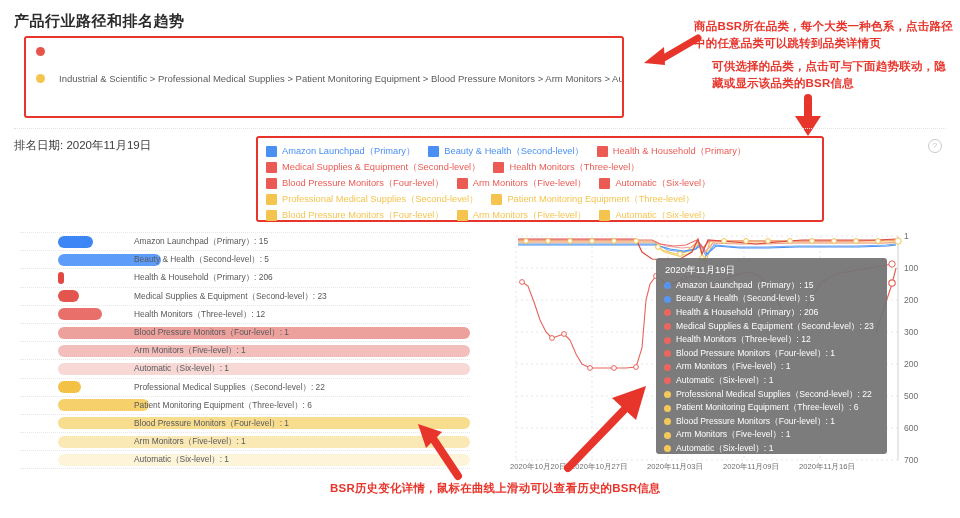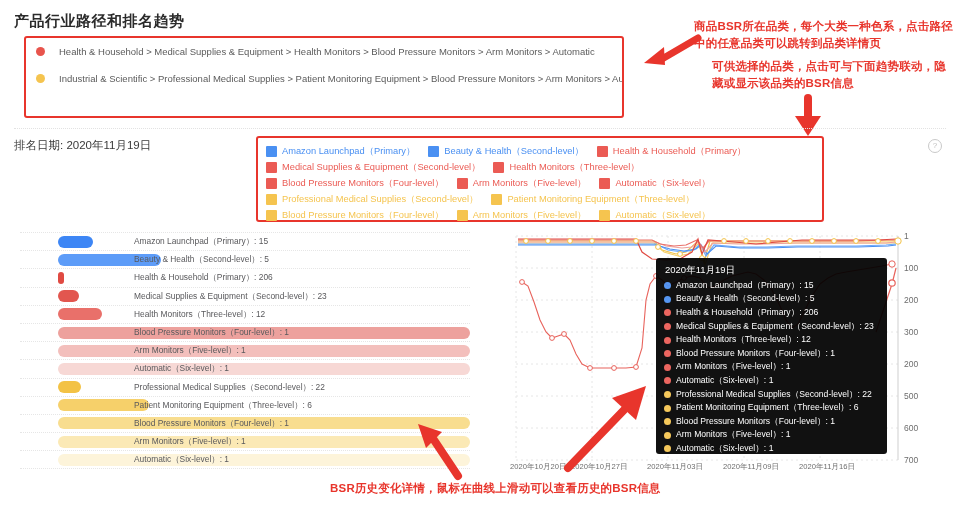--- a/index.html
+++ b/index.html
@@ -85,38 +85,37 @@
 
   
   .linechart{position:absolute;left:486px;top:228px;width:460px;height:248px;}
   .lc-svg{position:absolute;left:0;top:0;}
   .yaxis-lab{position:absolute;font-size:8.5px;color:#6d6d6d;left:418px;}
   .xaxis-lab{position:absolute;font-size:7.6px;color:#6d6d6d;top:234px;}
 
   
   .tooltip{
     position:absolute;left:656px;top:258px;width:231px;height:196px;
-    background:#000000;border-radius:3px;color:#fff;
+    background:#737373;border-radius:3px;color:#fff;
     padding:5px 8px;box-sizing:border-box;opacity:.93;
   }
   .tt-title{font-size:9.5px;margin:1px 0 2px 1px;}
   .tt-row{display:flex;align-items:center;height:13.6px;font-size:8.6px;white-space:nowrap;}
   .tt-dot{width:7px;height:7px;border-radius:50%;margin-right:5px;flex:0 0 auto;}
 </style>
 </head>
 <body>
 
 <div id="app">
 
   <div class="page-title">产品行业路径和排名趋势</div>
 
   <div class="path-panel">
     <div class="path-row">
       <span class="path-dot" style="background: rgb(232, 84, 76);"></span>
-      <span class="path-text">Health &amp; Household &gt; Medical Supplies &amp; Equipment &gt; Health Monitors &gt; Blood Pressure Monitors &gt; Arm Monitors &gt; Automatic</span>
     </div>
     <div class="path-row">
       <span class="path-dot" style="background: rgb(245, 196, 79);"></span>
       <span class="path-text">Industrial &amp; Scientific &gt; Professional Medical Supplies &gt; Patient Monitoring Equipment &gt; Blood Pressure Monitors &gt; Arm Monitors &gt; Automatic</span>
     </div>
   </div>
 
   <div class="anno anno-1">商品BSR所在品类，每个大类一种色系，点击路径中的任意品类可以跳转到品类详情页</div>
   <svg class="arrow" style="left:640px;top:34px;" width="62" height="36" viewBox="0 0 62 36">
     <path d="M61,2 L22,26 L29,14 L7,17 L5,27 L1,21 L18,7 L27,10 Z" fill="#e8352c" opacity="0"></path>

